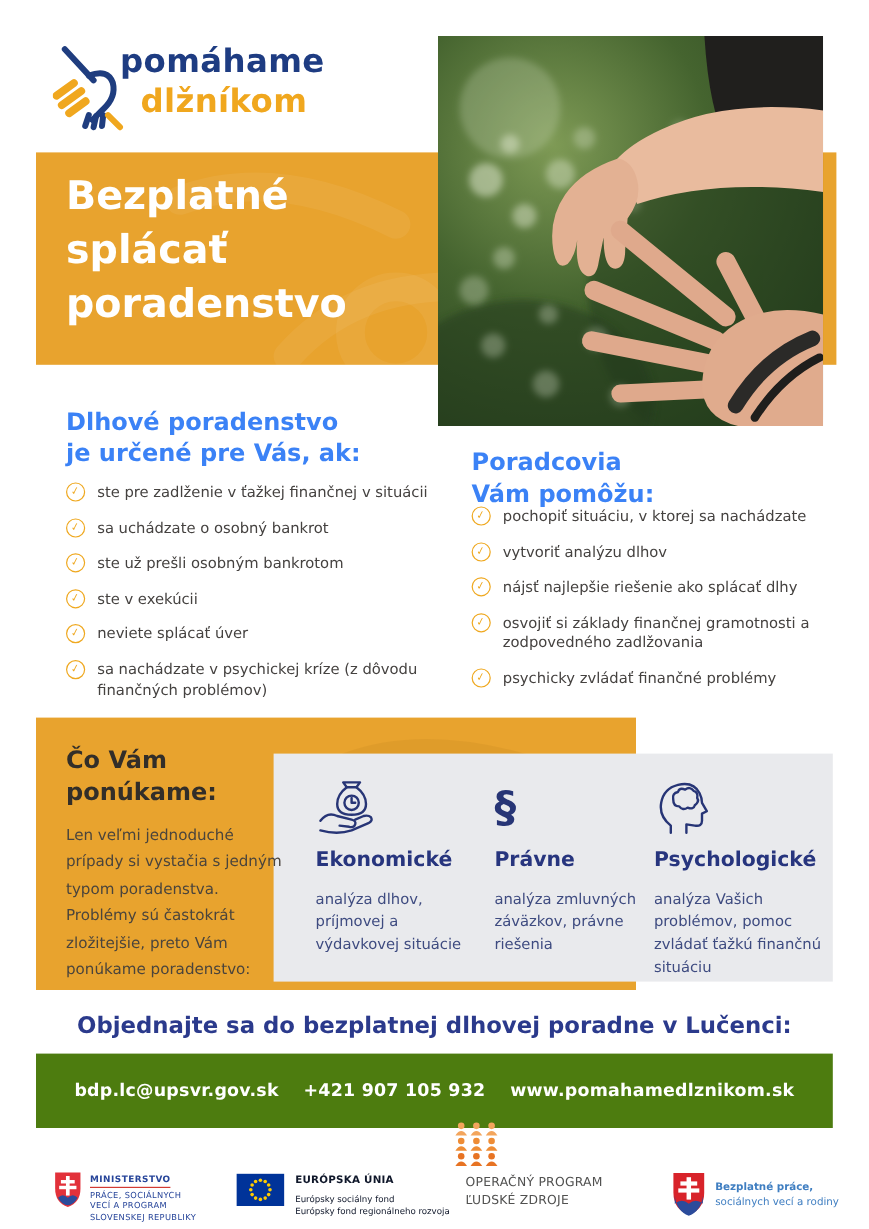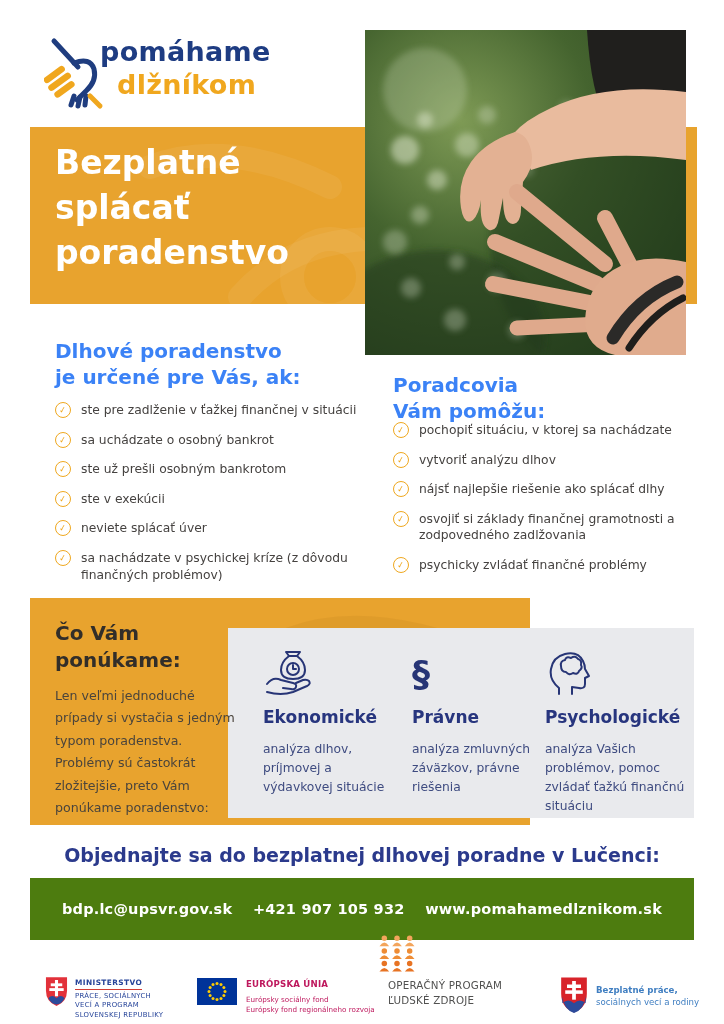--- a/index.html
+++ b/index.html
@@ -51,21 +51,21 @@
                display:flex;align-items:center;justify-content:space-between;
                padding:0 32px;box-sizing:border-box;}
   .contact-bar span{font-size:14.5px;font-weight:bold;color:#ffffff;letter-spacing:.2px;}
 
   
   .plogo{position:absolute;top:955px;display:flex;align-items:flex-start;margin-top:21px;}
   .min-text{margin-left:7px;padding-top:2px;color:#27459A;}
   .min-l1{font-size:7.4px;font-weight:bold;letter-spacing:.4px;border-bottom:1px solid #D23A32;
           padding-bottom:2px;margin-bottom:2px;width:max-content;}
   .min-ln{font-size:6.9px;line-height:1.35;letter-spacing:.3px;}
-  .eu-text{margin-left:9px;padding-top:1px;color:#be185d;}
+  .eu-text{margin-left:9px;padding-top:1px;color:#0f172a;}
   .eu-title{font-size:8.6px;font-weight:bold;margin-bottom:6px;letter-spacing:.2px;}
   .eu-l1{font-size:7.2px;font-weight:normal;line-height:1.4;}
   .eu-l2{font-size:7.2px;line-height:1.4;}
   .op-text{margin-left:10px;padding-top:6px;font-size:10.3px;line-height:1.5;color:#515150;letter-spacing:.2px;}
   .up-text{margin-left:8px;padding-top:8px;font-size:8.6px;line-height:1.4;color:#3F7EC1;}
   .up-l1{font-weight:bold;}
 </style>
 </head>
 <body>
 

